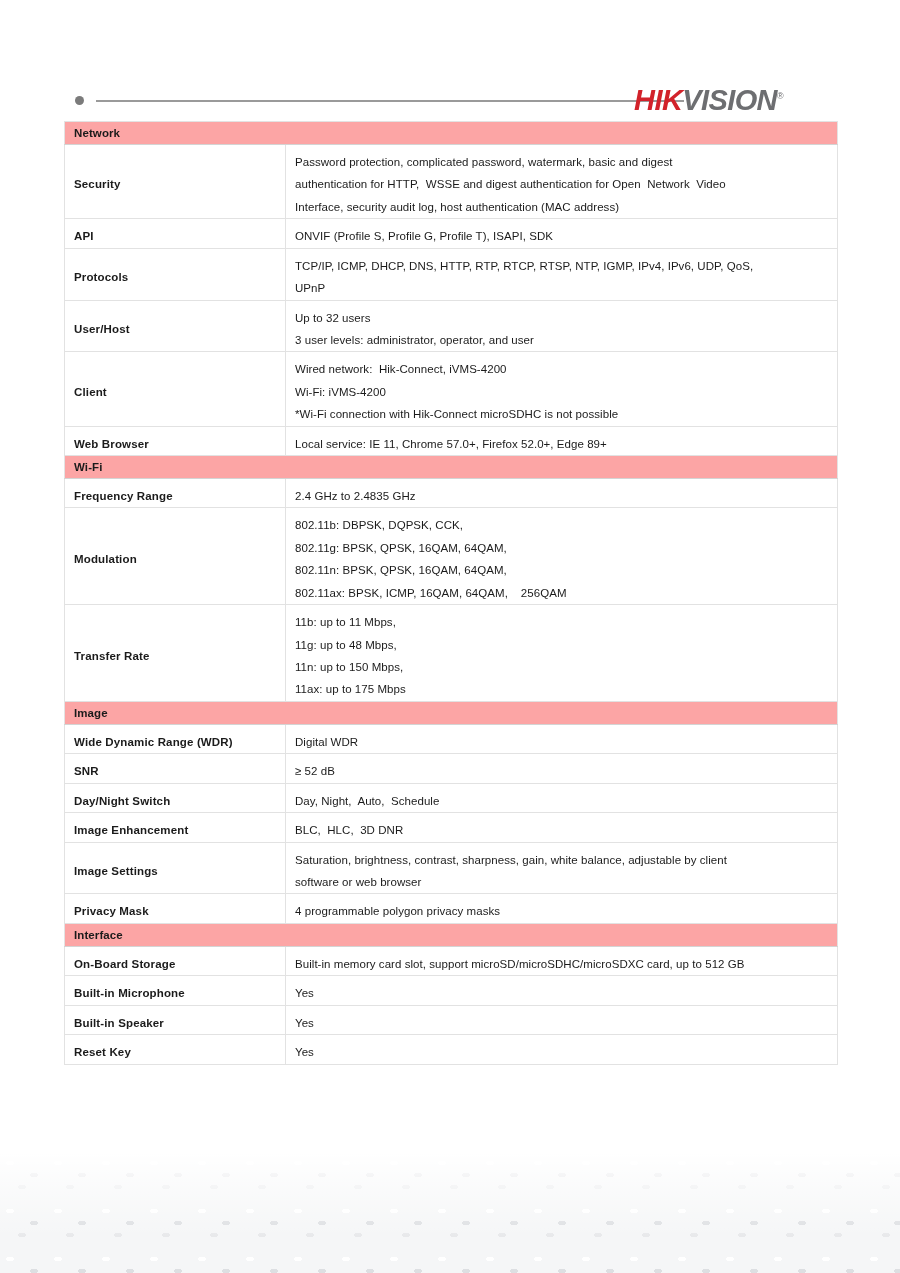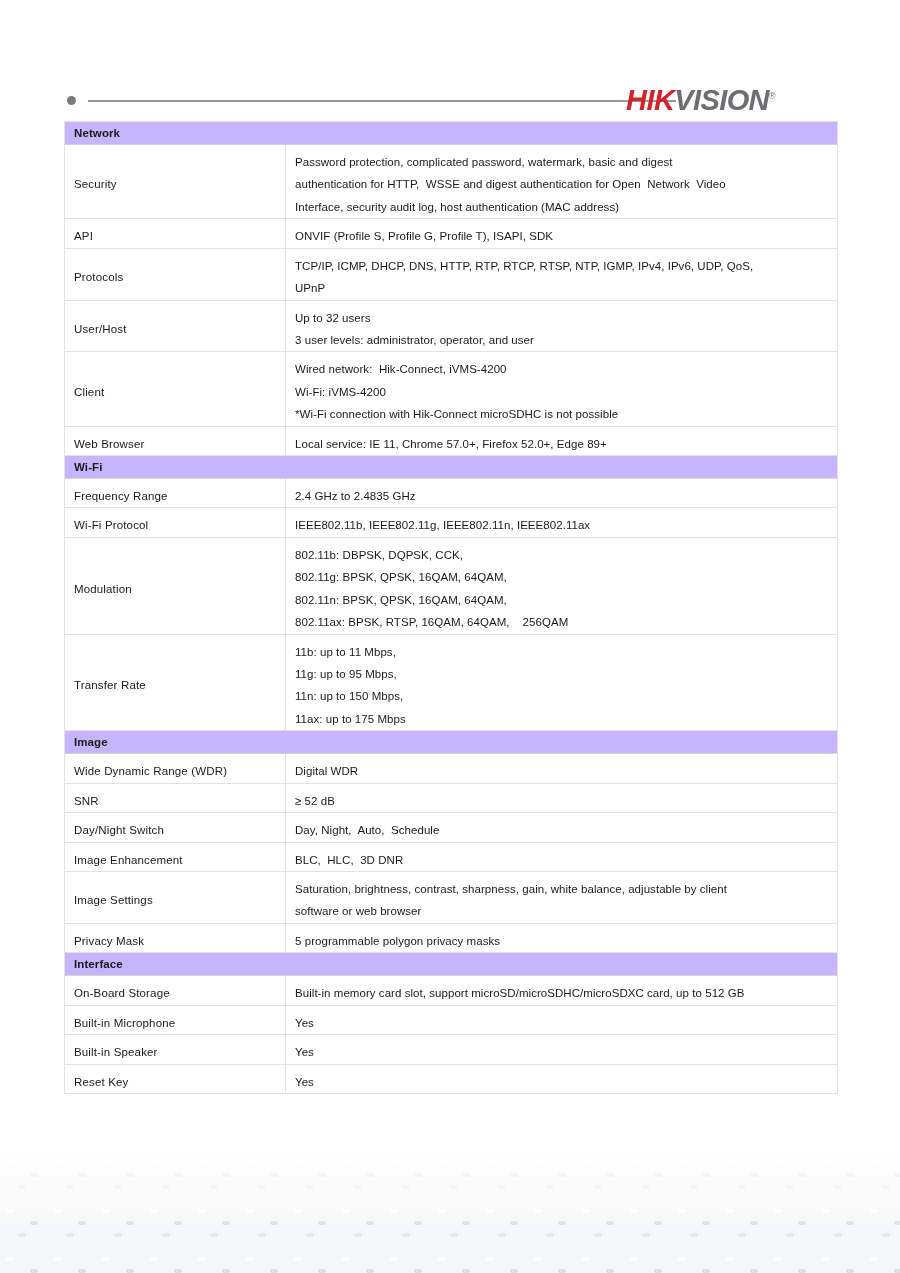--- a/index.html
+++ b/index.html
@@ -37,21 +37,21 @@
     left: 0; right: 0; bottom: 0;
     height: 120px;
     background: linear-gradient(to bottom, #ffffff 0%, rgba(255,255,255,.55) 28%, rgba(255,255,255,0) 70%);
     pointer-events: none;
   }
 
   
   .page-header {
     position: absolute;
     top: 44px;
-    left: 8px;
+    left: 16px;
     width: 812px;
     height: 40px;
   }
   .header-dot {
     position: absolute;
     left: 59px;
     top: 52px;
     width: 9px;
     height: 9px;
     border-radius: 50%;
@@ -94,39 +94,40 @@
     width: 773px;
     border-collapse: collapse;
     table-layout: fixed;
     font-size: 11.5px;
     color: #1b1b1b;
   }
   .spec-table col.c-label { width: 221px; }
   .spec-table col.c-value { width: 552px; }
 
   .spec-table tr.section-row > td {
-    background: #c4b5fd;
+    background: #fca5a5;
     font-weight: bold;
     font-size: 11.5px;
     padding: 5px 9px 5px 9px;
     border: 1px solid #e3e3e3;
     border-bottom: 1px solid #d4d4d4;
     letter-spacing: .1px;
   }
 
   .spec-table td.label-cell,
   .spec-table td.value-cell {
     border: 1px solid #e2e2e2;
     vertical-align: middle;
     padding: 6px 9px 0 9px;
     line-height: 1.95;
   }
   .spec-table td.label-cell {
     color: #1b1b1b;
     letter-spacing: .15px;
+    font-weight: bold;
   }
   .spec-table td.value-cell {
     color: #1b1b1b;
     letter-spacing: .05px;
   }
   .spec-table td .line { display: block; white-space: pre-wrap; }
 </style>
 </head>
 <body>
 
@@ -192,39 +193,33 @@
       <tr class="section-row">
         <td colspan="2">Wi-Fi</td>
       </tr>
       <tr>
         <td class="label-cell">Frequency Range</td>
         <td class="value-cell">
           <span class="line">2.4 GHz to 2.4835 GHz</span>
         </td>
       </tr>
       <tr>
-        <td class="label-cell">Wi-Fi Protocol</td>
-        <td class="value-cell">
-          <span class="line">IEEE802.11b, IEEE802.11g, IEEE802.11n, IEEE802.11ax</span>
-        </td>
-      </tr>
-      <tr>
         <td class="label-cell">Modulation</td>
         <td class="value-cell">
           <span class="line">802.11b: DBPSK, DQPSK, CCK,</span>
           <span class="line">802.11g: BPSK, QPSK, 16QAM, 64QAM,</span>
           <span class="line">802.11n: BPSK, QPSK, 16QAM, 64QAM,</span>
-          <span class="line">802.11ax: BPSK, RTSP, 16QAM, 64QAM,    256QAM</span>
+          <span class="line">802.11ax: BPSK, ICMP, 16QAM, 64QAM,    256QAM</span>
         </td>
       </tr>
       <tr>
         <td class="label-cell">Transfer Rate</td>
         <td class="value-cell">
           <span class="line">11b: up to 11 Mbps,</span>
-          <span class="line">11g: up to 95 Mbps,</span>
+          <span class="line">11g: up to 48 Mbps,</span>
           <span class="line">11n: up to 150 Mbps,</span>
           <span class="line">11ax: up to 175 Mbps</span>
         </td>
       </tr>
       <tr class="section-row">
         <td colspan="2">Image</td>
       </tr>
       <tr>
         <td class="label-cell">Wide Dynamic Range (WDR)</td>
         <td class="value-cell">
@@ -252,21 +247,21 @@
       <tr>
         <td class="label-cell">Image Settings</td>
         <td class="value-cell">
           <span class="line">Saturation, brightness, contrast, sharpness, gain, white balance, adjustable by client</span>
           <span class="line">software or web browser</span>
         </td>
       </tr>
       <tr>
         <td class="label-cell">Privacy Mask</td>
         <td class="value-cell">
-          <span class="line">5 programmable polygon privacy masks</span>
+          <span class="line">4 programmable polygon privacy masks</span>
         </td>
       </tr>
       <tr class="section-row">
         <td colspan="2">Interface</td>
       </tr>
       <tr>
         <td class="label-cell">On-Board Storage</td>
         <td class="value-cell">
           <span class="line">Built-in memory card slot, support microSD/microSDHC/microSDXC card, up to 512 GB</span>
         </td>

